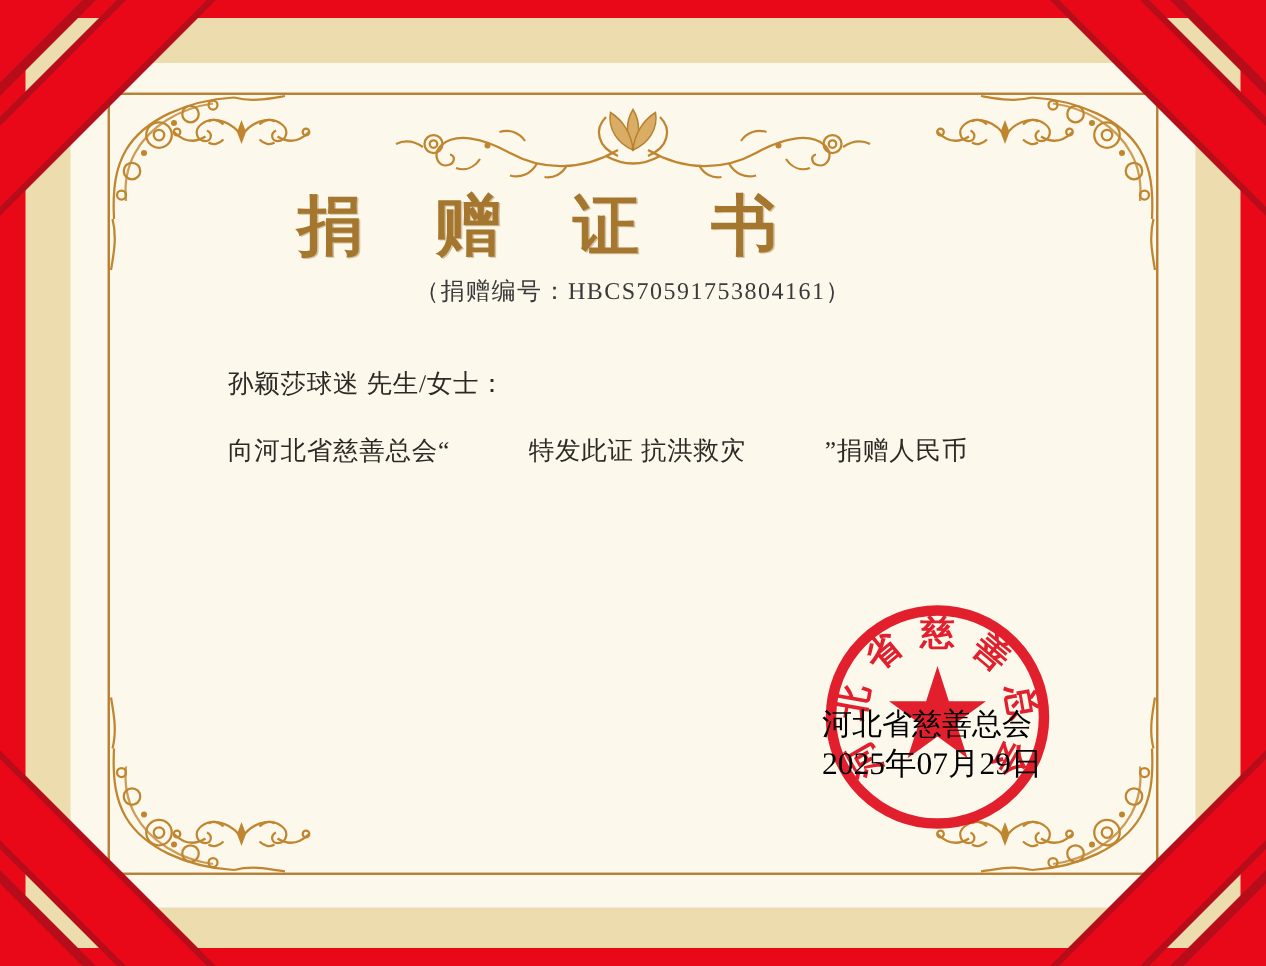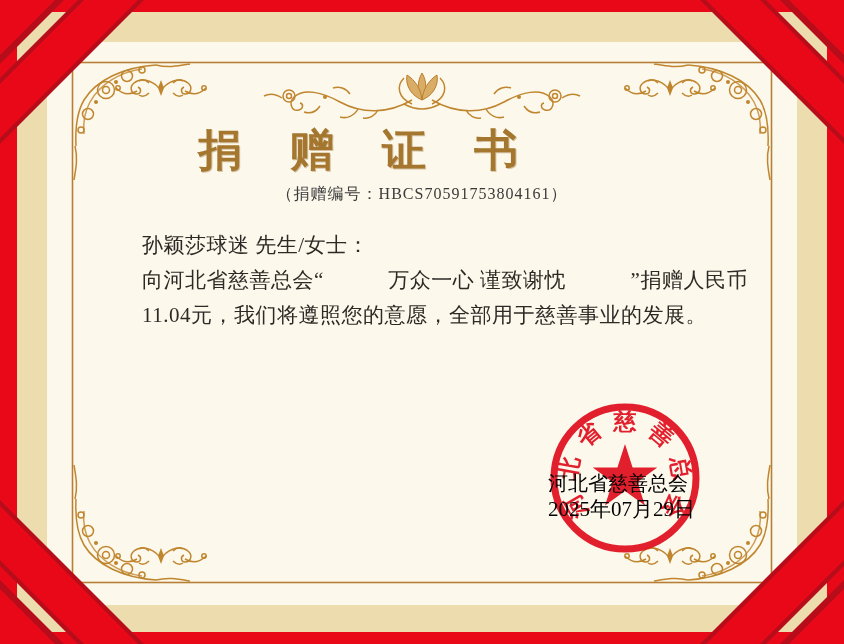--- a/index.html
+++ b/index.html
@@ -20,21 +20,21 @@
     position:absolute;left:198px;top:121px;height:62px;
     font-size:44px;line-height:60px;font-weight:bold;color:#a5772e;
     letter-spacing:48px;white-space:nowrap;
     text-shadow:1px 1px 0 rgba(140,95,30,.35);
   }
   .serial{
     position:absolute;left:0;right:0;top:184px;text-align:center;
     font-size:16px;color:#3a3a3a;letter-spacing:1px;
   }
   .bodytext{position:absolute;left:142px;top:228px;width:620px;color:#2d2a26;}
-  .bodytext p{margin:0;font-size:21px;line-height:35px;white-space:nowrap;letter-spacing:.5px;}
+  .bodytext p{margin:10px;font-size:17px;line-height:35px;white-space:nowrap;letter-spacing:.5px;}
   .bodytext p.indent{text-indent:34px;}
   .bodytext p.closing{margin-top:8px;}
   .signature{position:absolute;left:548px;top:450px;color:#000000;z-index:6;margin-top:20px;}
   .signature p{margin:0;white-space:nowrap;}
   .sig-org{font-size:20px;line-height:26px;}
   .sig-date{font-size:21px;line-height:26px;margin-top:7px;}
 </style>
 </head>
 <body>
 
@@ -142,22 +142,21 @@
       <text class="sealChar" transform="translate(673.3,469.5) rotate(80)">总</text>
       <text class="sealChar" transform="translate(667.4,502.5) rotate(120)">会</text>
     </g>
   </svg>
 
   <div class="title">捐赠证书</div>
   <div class="serial">（捐赠编号：HBCS70591753804161）</div>
 
   <div class="bodytext">
     <p>孙颖莎球迷 先生/女士：</p>
-    <p>向河北省慈善总会“　　　万众一心 谨致谢忱　　　”捐赠人民币</p>
-    <p>11.04元，我们将遵照您的意愿，全部用于慈善事业的发展。</p>
+    <p>向河北省慈善总会“　　　特发此证 抗洪救灾　　　”捐赠人民币</p>
   </div>
 
   <div class="signature">
     <p class="sig-org">河北省慈善总会</p>
     <p class="sig-date">2025年07月29日</p>
   </div>
 
 </div>
 
 </body></html>

